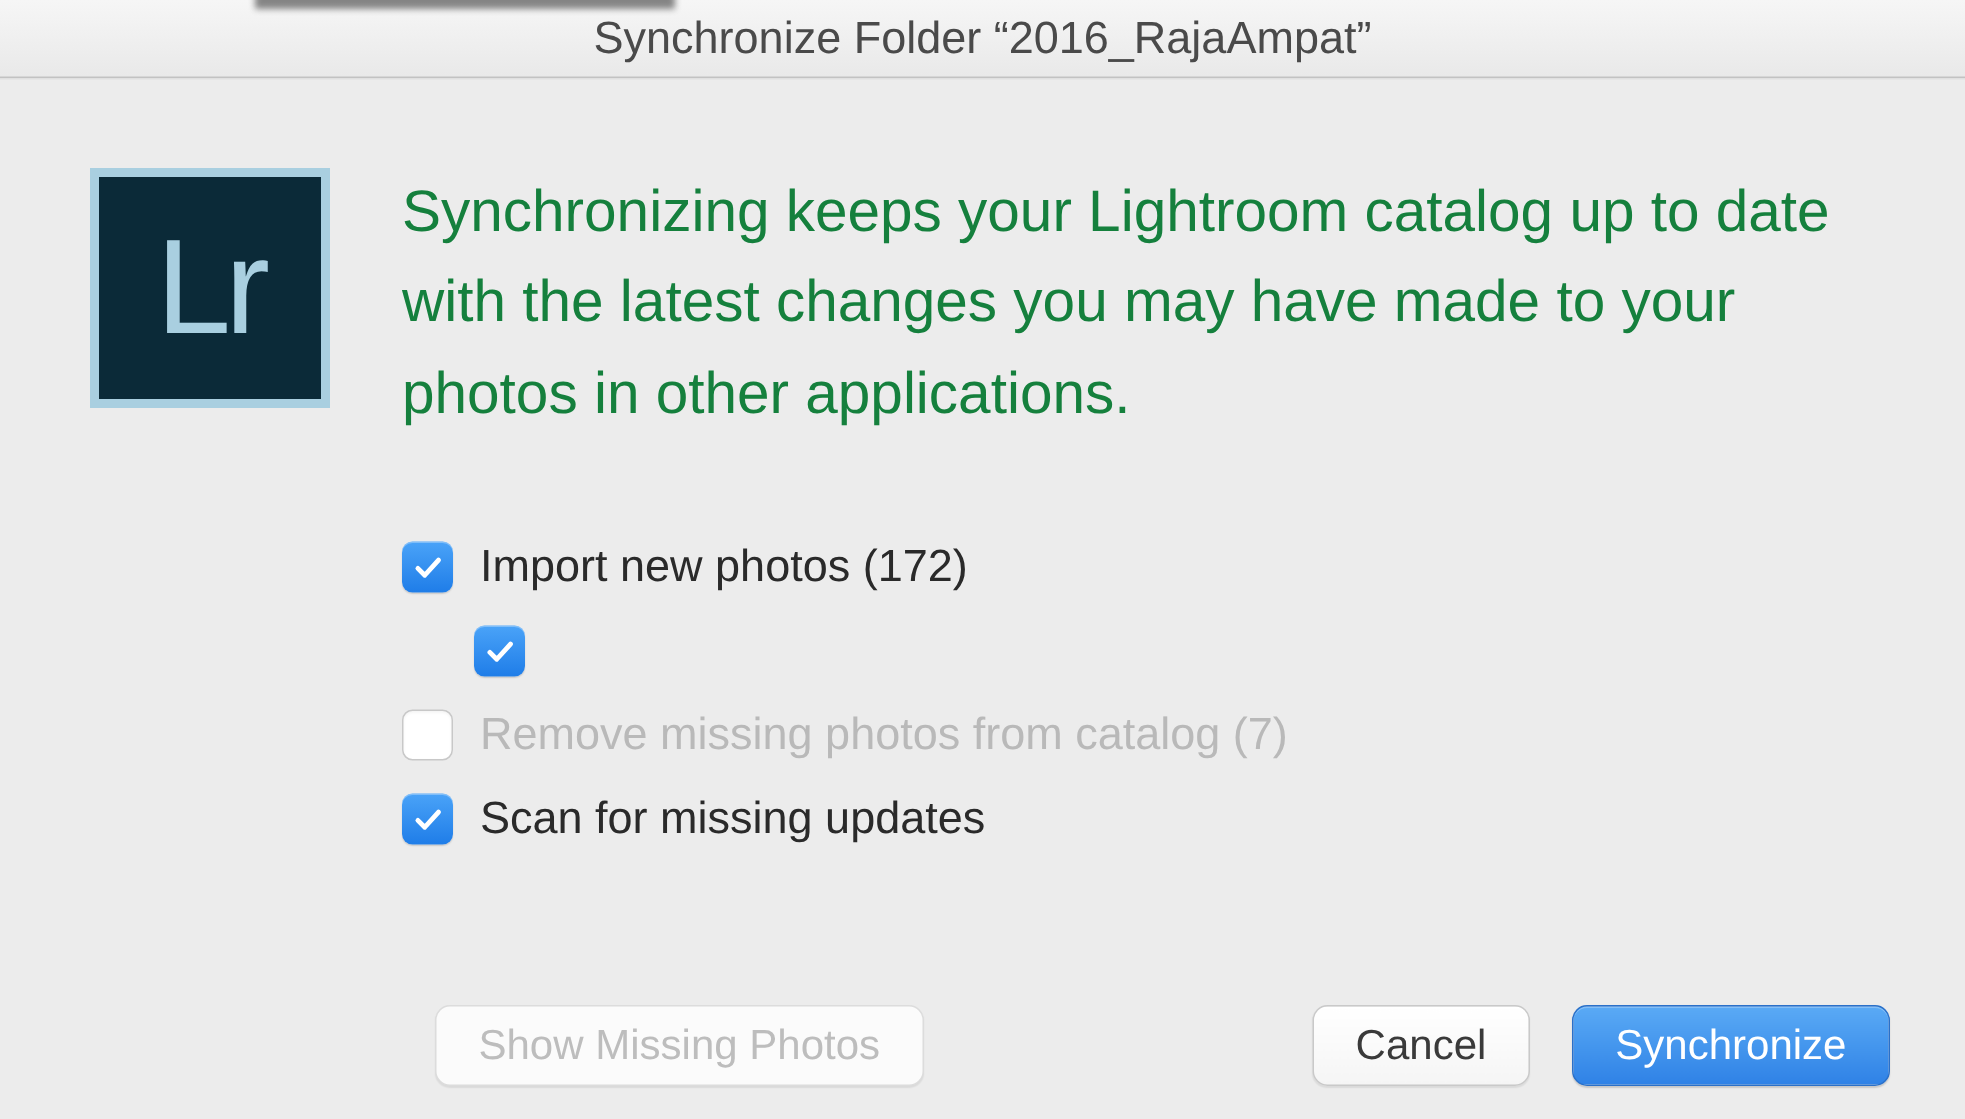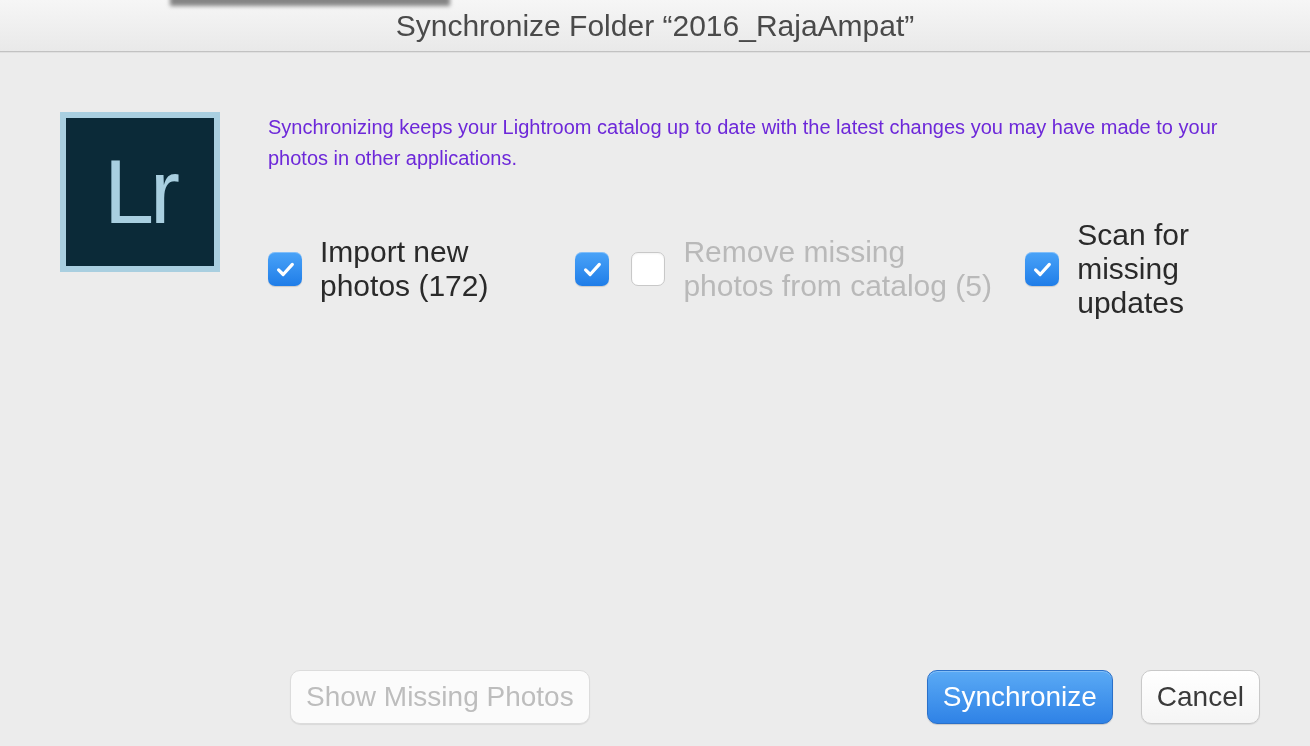--- a/index.html
+++ b/index.html
@@ -56,29 +56,29 @@
     font-size: 90px;
     font-weight: 300;
     color: #a9cfe0;
     font-family: "Helvetica Neue", Arial, sans-serif;
     letter-spacing: -4px;
   }
   .body-col {
     flex: 1;
   }
   .description {
-    font-size: 20px;
-    color: #6d28d9;
+    font-size: 39px;
+    color: #15803d;
     line-height: 1.55;
-    margin-bottom: 44px;
+    margin-bottom: 68px;
     padding-right: 40px;
   }
   .options {
     display: flex;
-    flex-direction: row;
+    flex-direction: column;
     gap: 22px;
   }
   .option-row {
     display: flex;
     align-items: center;
     gap: 18px;
   }
   .option-row.indented {
     padding-left: 48px;
   }
@@ -125,21 +125,21 @@
     display: flex;
     align-items: center;
   }
   .btn {
     height: 54px;
     border-radius: 10px;
     font-size: 28px;
     display: flex;
     align-items: center;
     justify-content: center;
-    padding: 0 15px;
+    padding: 0 28px;
     cursor: pointer;
   }
   .btn.secondary {
     background: linear-gradient(to bottom, #ffffff, #f5f5f5);
     border: 1px solid #c9c9c9;
     color: #3a3a3a;
     box-shadow: 0 1px 1px rgba(0,0,0,0.08);
   }
   .btn.secondary.disabled {
     color: #bdbdbd;
@@ -192,40 +192,40 @@
       <div class="option-row indented">
         <div class="checkbox checked">
           <svg viewBox="0 0 24 24">
               <polyline points="5 13 10 18 20 7"></polyline>
             </svg>
         </div>
       </div>
 
       <div class="option-row">
         <div class="checkbox unchecked"></div>
-        <span class="option-label disabled">Remove missing photos from catalog (5)</span>
+        <span class="option-label disabled">Remove missing photos from catalog (7)</span>
       </div>
 
       <div class="option-row">
         <div class="checkbox checked">
           <svg viewBox="0 0 24 24">
               <polyline points="5 13 10 18 20 7"></polyline>
             </svg>
         </div>
         <span class="option-label">Scan for missing updates</span>
       </div>
 
     </div>
   </div>
 </div>
 
 <div class="button-row">
   <div class="btn secondary disabled">
     <span>Show Missing Photos</span>
   </div>
   <div class="spacer"></div>
+  <div class="btn secondary">
+    <span>Cancel</span>
+  </div>
   <div class="btn primary">
     <span>Synchronize</span>
   </div>
-  <div class="btn secondary">
-    <span>Cancel</span>
-  </div>
 </div>
 
 </body></html>

